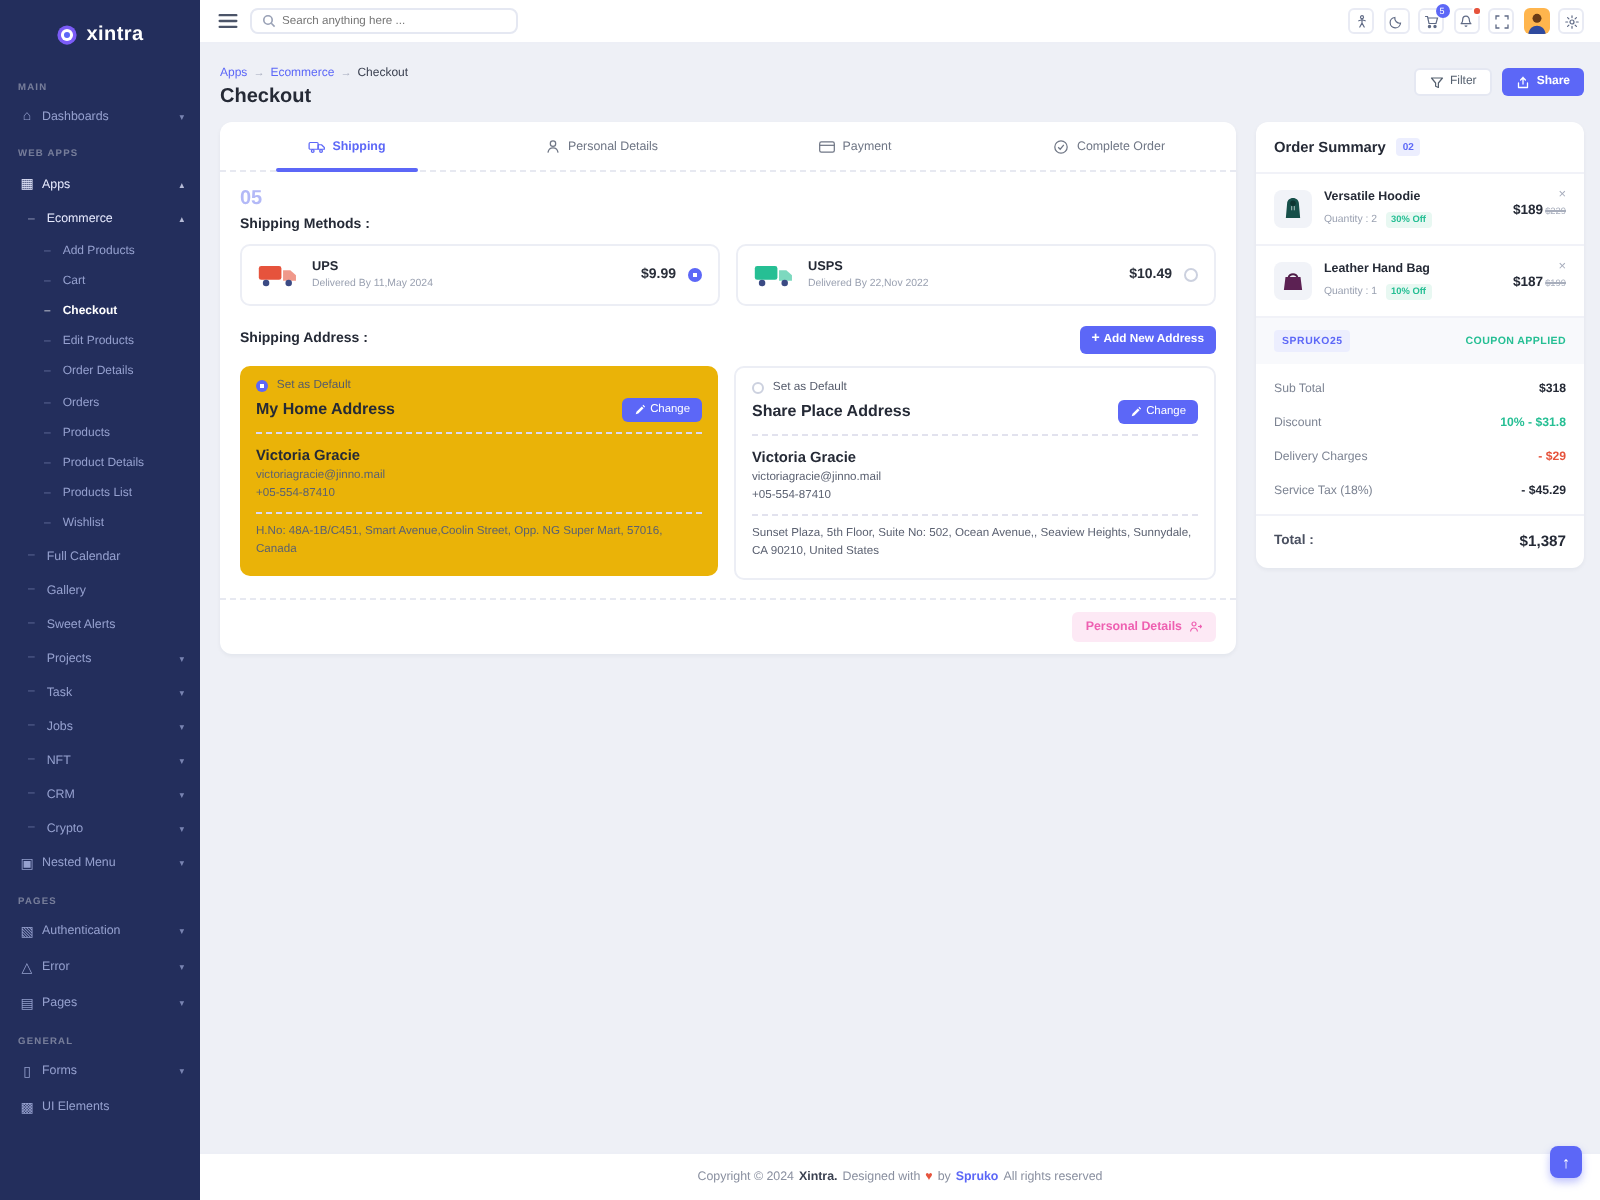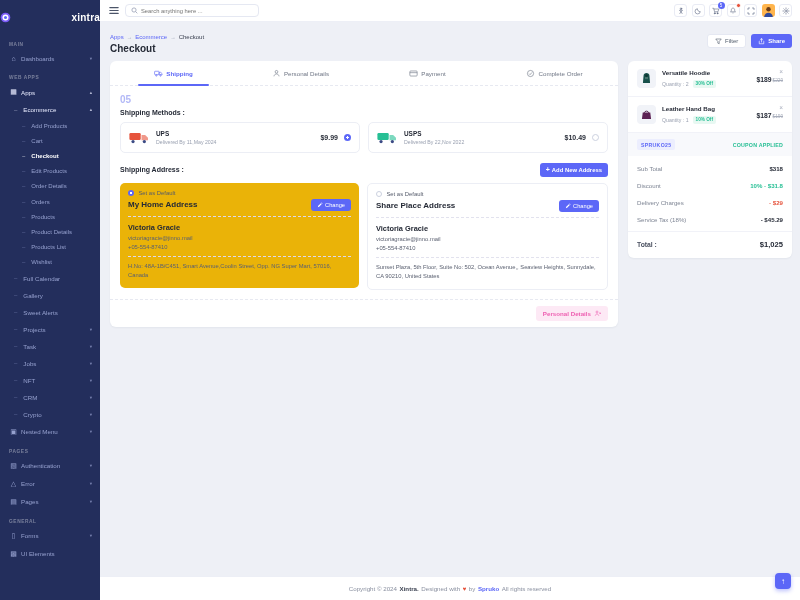--- a/index.html
+++ b/index.html
@@ -2,21 +2,21 @@
 <html><head>
 <meta charset="utf-8">
 <style>
   * { margin:0; padding:0; box-sizing:border-box; }
   html,body { width:800px; height:600px; overflow:hidden; }
   body { font-family:"Liberation Sans", sans-serif; background:#eef0f6; color:#2a2f3a; }
   .app { display:flex; width:800px; height:600px; overflow:hidden; }
 
   
   .sidebar { flex:0 0 100px; width:100px; background:#232e5c; color:#96a1cf; display:flex; flex-direction:column; overflow:hidden; }
-  .logo-row { height:34px; display:flex; align-items:center; justify-content:space-between; gap:4px; flex:0 0 34px; }
+  .logo-row { height:34px; display:flex; align-items:center; justify-content:center; gap:4px; flex:0 0 34px; }
   .logo-text { color:#fff; font-size:10px; font-weight:bold; letter-spacing:.2px; }
   .nav { flex:1; overflow:hidden; padding:0 7px 0 8px; }
   .sec-label { font-size:4.8px; font-weight:bold; letter-spacing:.6px; color:rgba(255,255,255,.38); margin:8px 1px 3px; }
   .it { display:flex; align-items:center; gap:3px; font-size:6.2px; padding:5px 1px; color:#96a1cf; cursor:pointer; white-space:nowrap; }
   .it .gl { font-size:7px; width:9px; text-align:center; flex:0 0 9px; }
   .it .ch { margin-left:auto; font-size:4.6px; opacity:.75; }
   .it.lv2 { padding-left:6px; }
   .it.lv3 { padding-left:14px; font-size:6px; padding-top:4.6px; padding-bottom:4.6px; }
   .it.lv2::before, .it.lv3::before { content:"–"; opacity:.55; margin-right:3px; font-size:6px; }
   .it.on { color:#e8ebff; }
@@ -502,20 +502,24 @@
                   <svg width="7" height="7" viewBox="0 0 14 14" fill="none" stroke="#ee5fb1" stroke-width="1.2">
                     <circle cx="6" cy="4" r="2"></circle>
                     <path d="M2.5 11.5c.4-2.4 1.9-3.5 3.5-3.5s3.1 1.1 3.5 3.5M10 6.5h3.5M12 5l1.5 1.5L12 8"></path>
                   </svg>
                 </span>
             </button>
           </div>
         </section>
 
         <aside class="card summary-card">
+          <div class="s-head">
+            <span class="s-title">Order Summary</span>
+            <span class="s-badge">02</span>
+          </div>
 
           <div class="s-item">
             <div class="thumb">
               <svg width="13" height="13" viewBox="0 0 16 16">
                   <path d="M8 1.2C5.9 1.2 4.5 2.7 4.4 4.3L3.6 13.5h8.8l-.8-9.2C11.5 2.7 10.1 1.2 8 1.2z" fill="#17504a"></path>
                   <circle cx="8" cy="4.4" r="1.7" fill="#0d3531"></circle>
                   <path d="M7.2 6.2v2.6M8.8 6.2v2.6" stroke="#cfd8d6" stroke-width=".5"></path>
                 </svg>
             </div>
             <div>
@@ -570,21 +574,21 @@
                 <span class="val">- $29</span>
               </div>
             <div class="s-row">
                 <span>Service Tax (18%)</span>
                 <span class="val">- $45.29</span>
               </div>
           </div>
 
           <div class="s-total">
             <span class="t-label">Total :</span>
-            <span class="t-val">$1,025</span>
+            <span class="t-val">$1,387</span>
           </div>
         </aside>
 
       </div>
     </div>
 
     <footer class="footer">
       <span>Copyright © 2024</span>
       <b>Xintra.</b>
       <span>Designed with</span>

